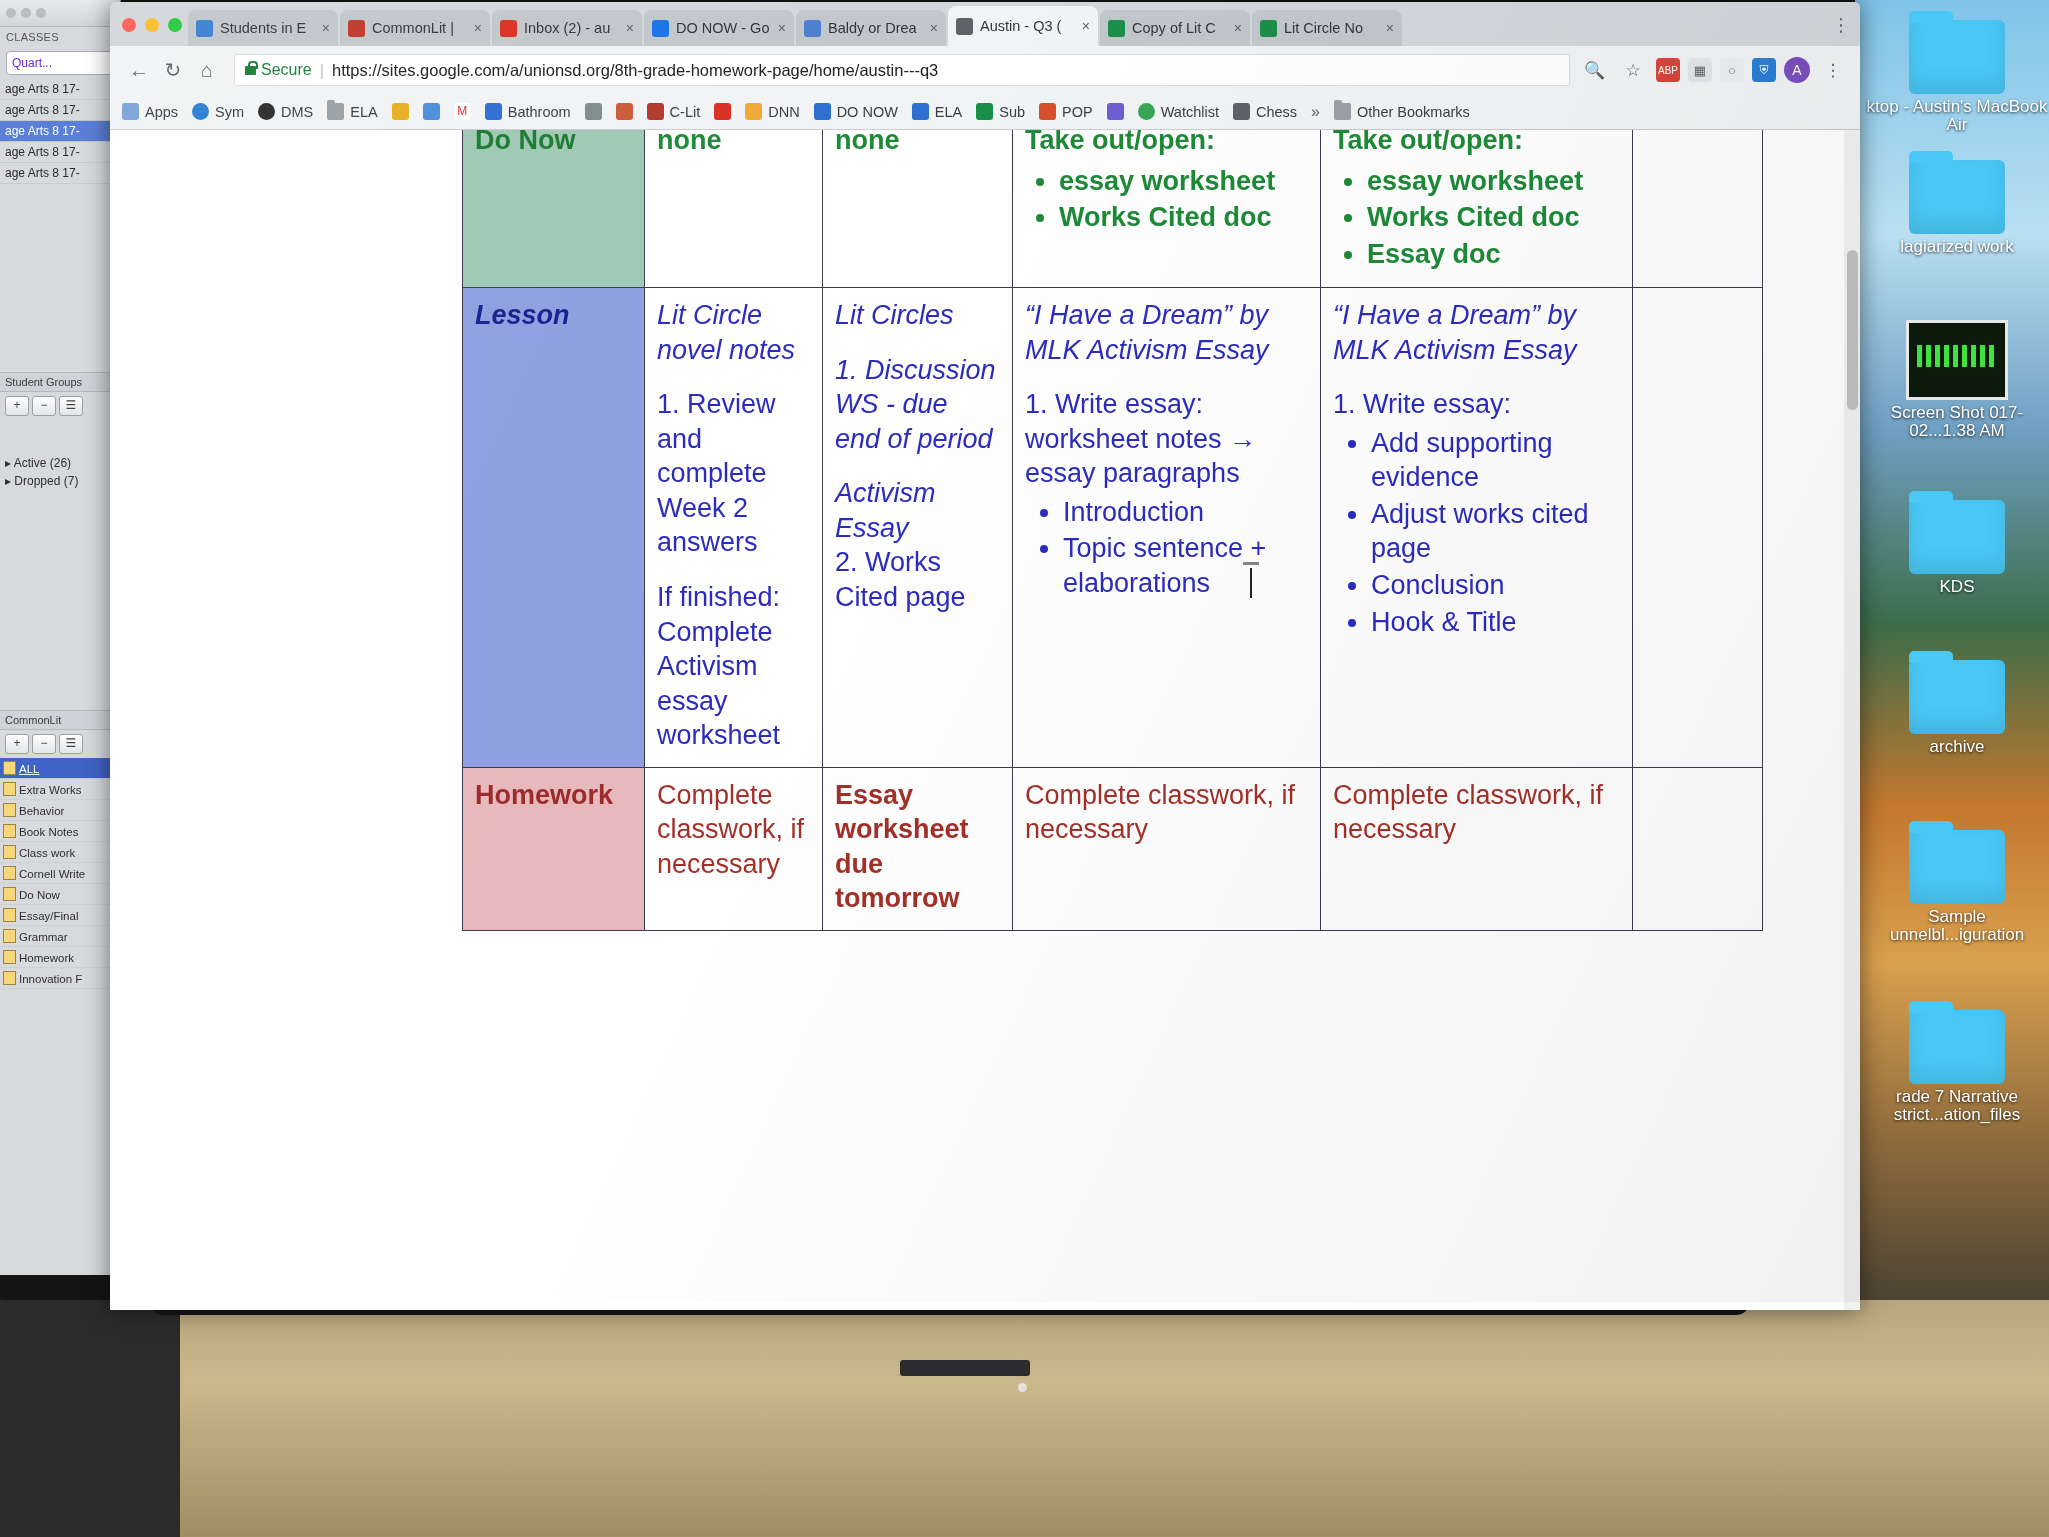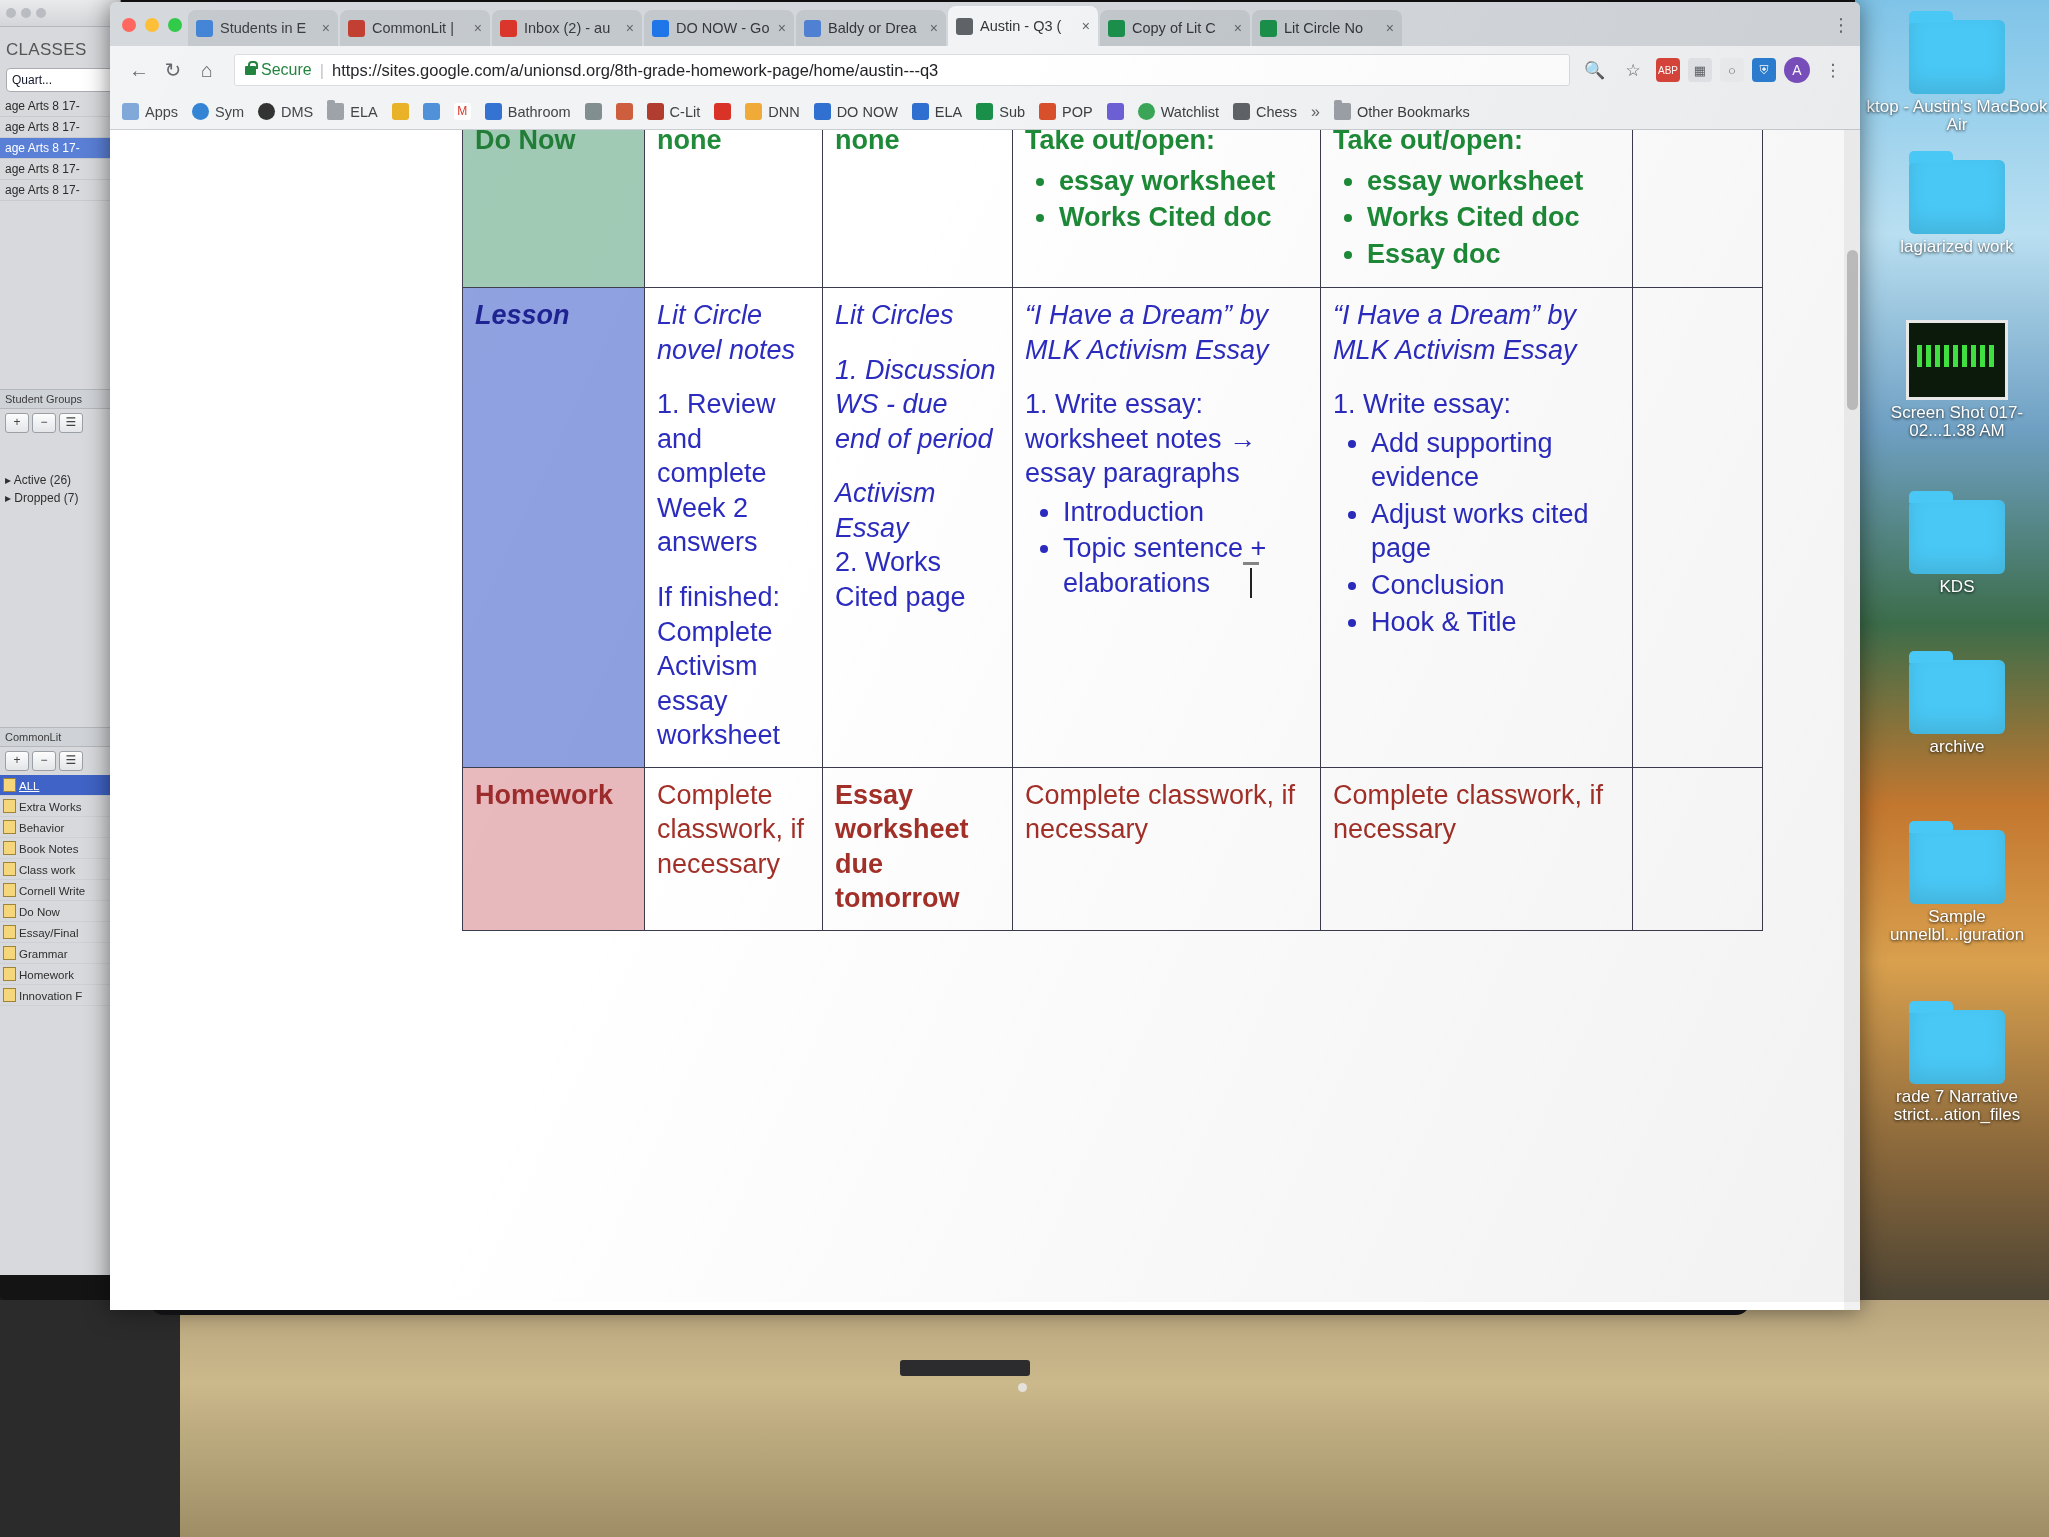--- a/index.html
+++ b/index.html
@@ -153,35 +153,34 @@
   .left-app .la-titlebar {
     height: 26px;
     background: linear-gradient(#e9eaec,#d3d5d8);
     border-bottom: 1px solid #b4b8bc;
     position: relative;
   }
   .la-dots { position:absolute; left:6px; top:8px; display:flex; gap:5px; }
   .la-dot { width:10px; height:10px; border-radius:50%; background:#b9bcc0; }
   .la-label {
     padding: 4px 6px;
-    font-size: 17px;
+    font-size: 11px;
     color: #555;
     letter-spacing: .3px;
-    margin-top: 9px;
   }
   .la-search {
     margin: 4px 6px;
     height: 22px;
     background: #fff;
     border: 1px solid #a9adb2;
     border-radius: 4px;
     font-size: 12px;
     line-height: 22px;
     padding-left: 5px;
-    color: #0f172a;
+    color: #6d28d9;
     position: relative;
   }
   .la-list-row {
     padding: 3px 5px;
     font-size: 12px;
     border-bottom: 1px solid #c7cace;
     white-space: nowrap;
     overflow: hidden;
   }
   .la-list-row.sel { background: #5a7fd6; color: #fff; }

